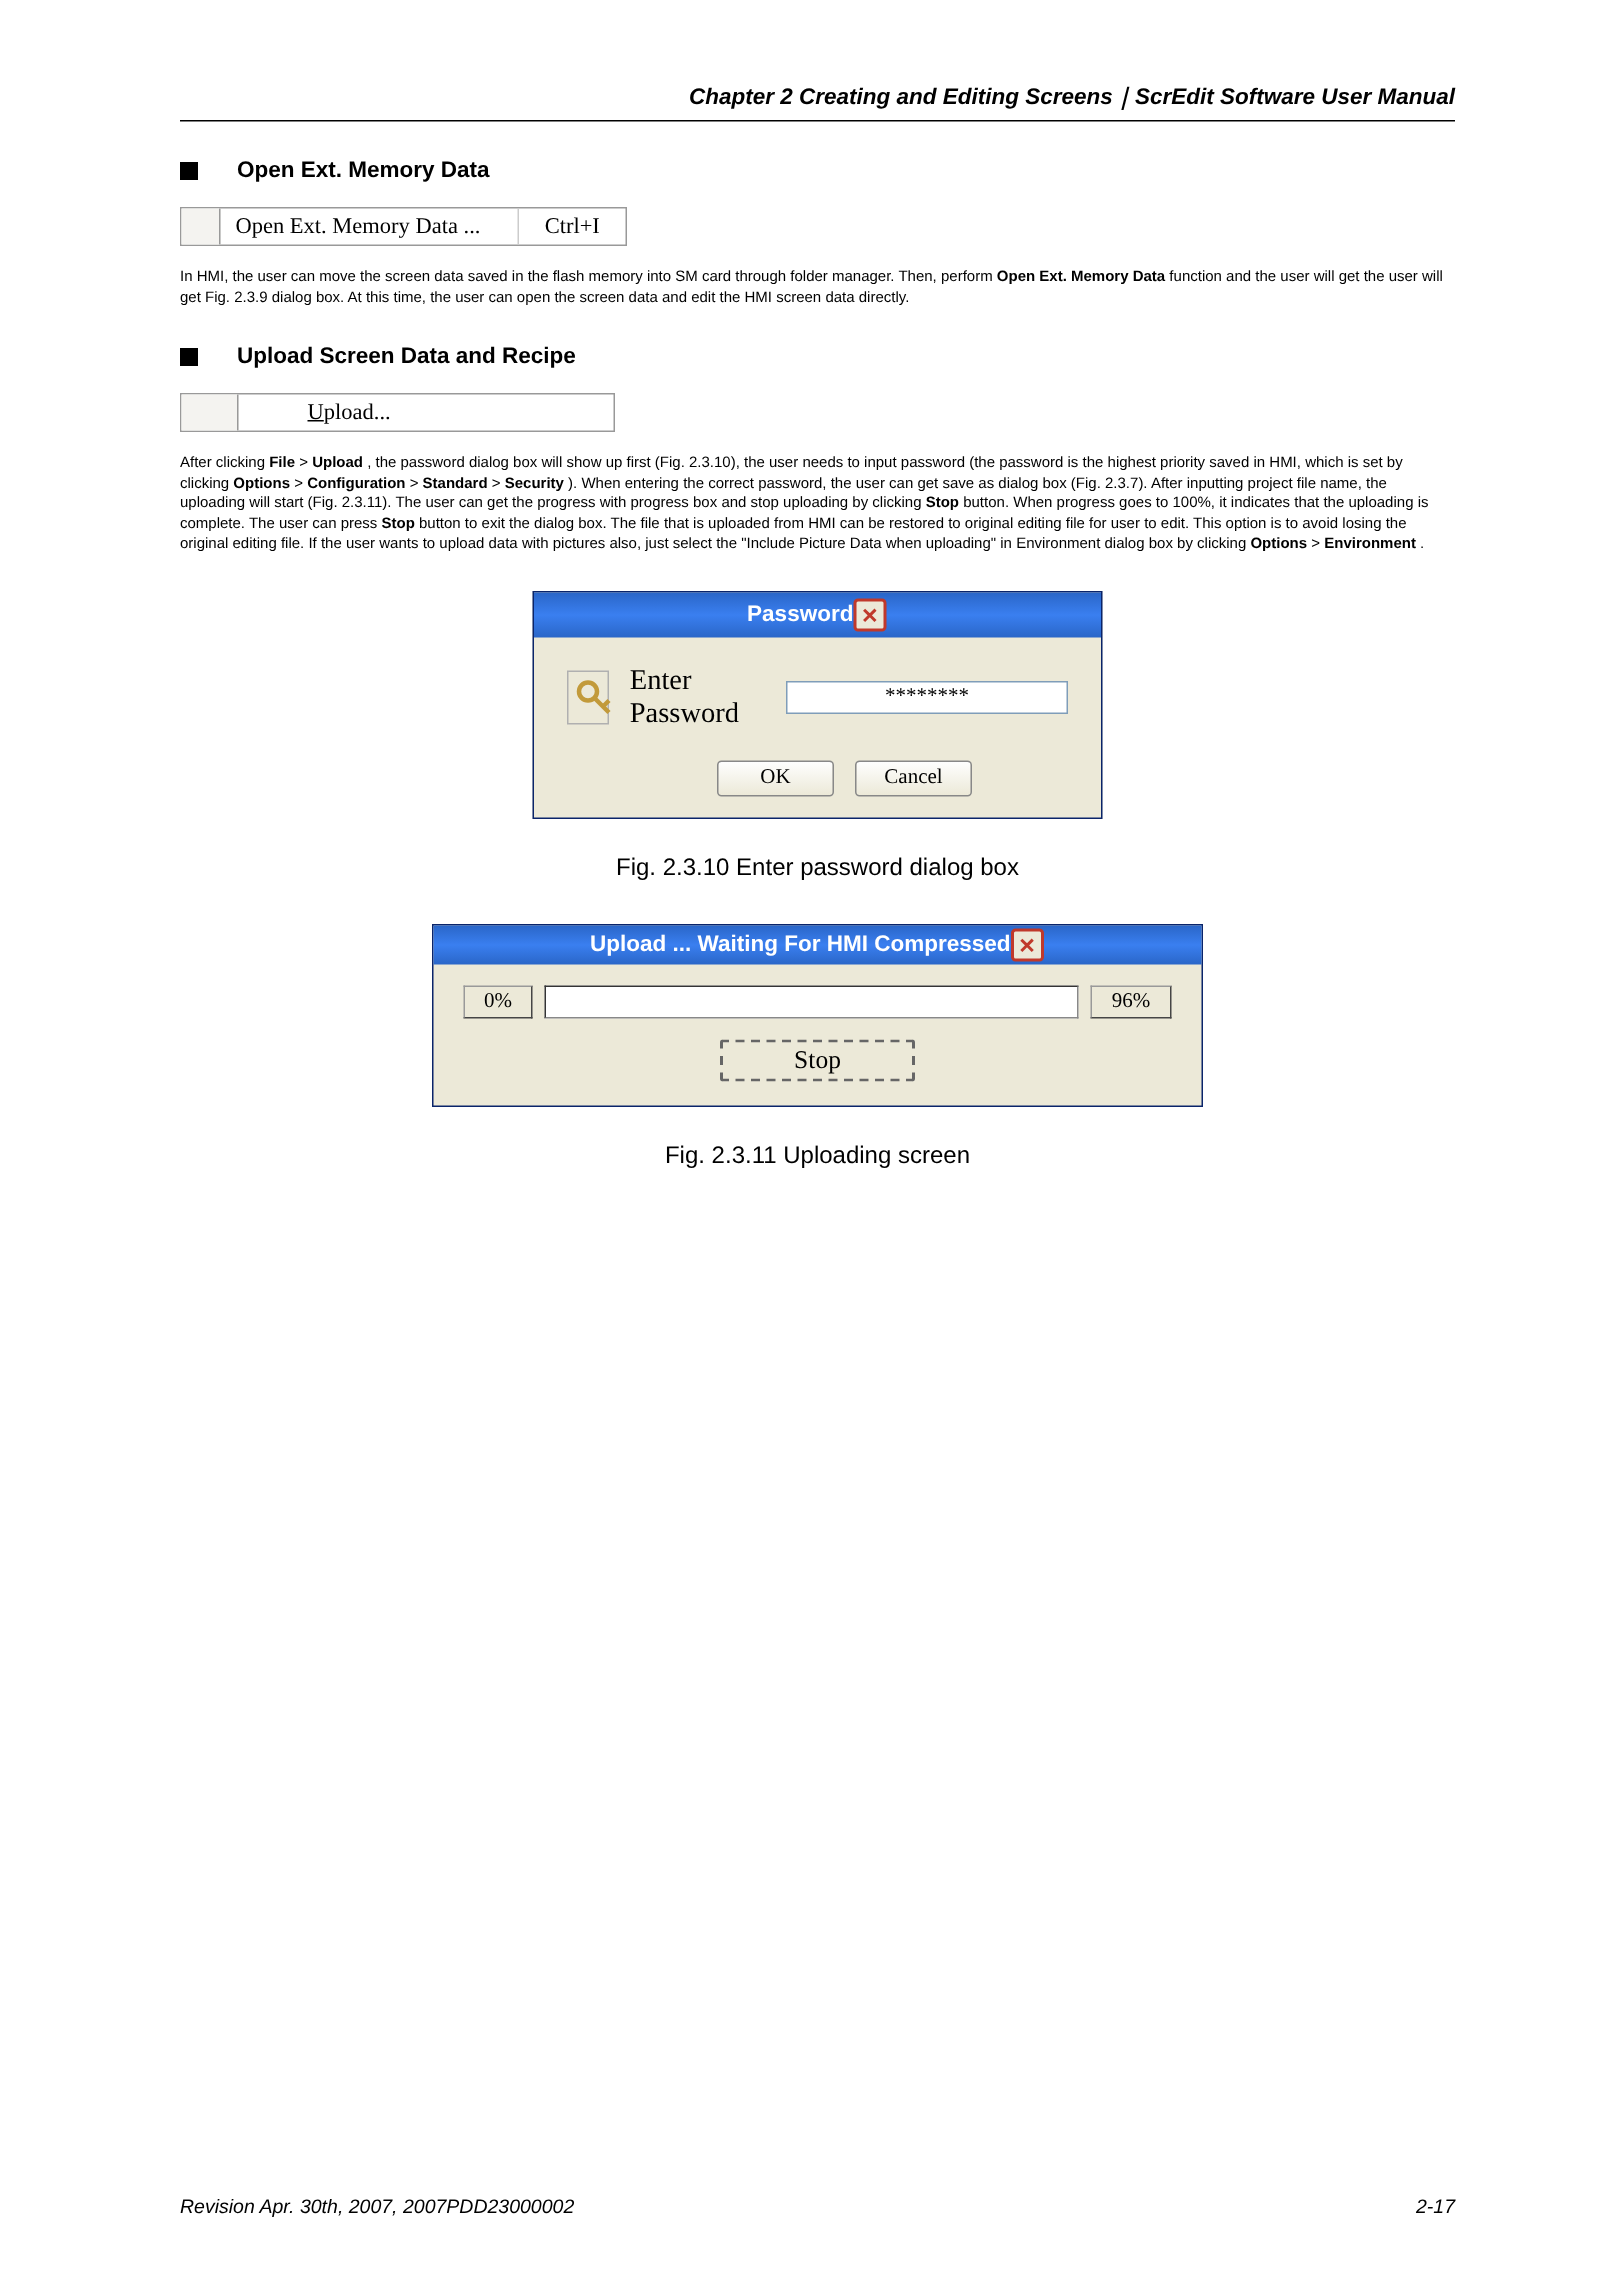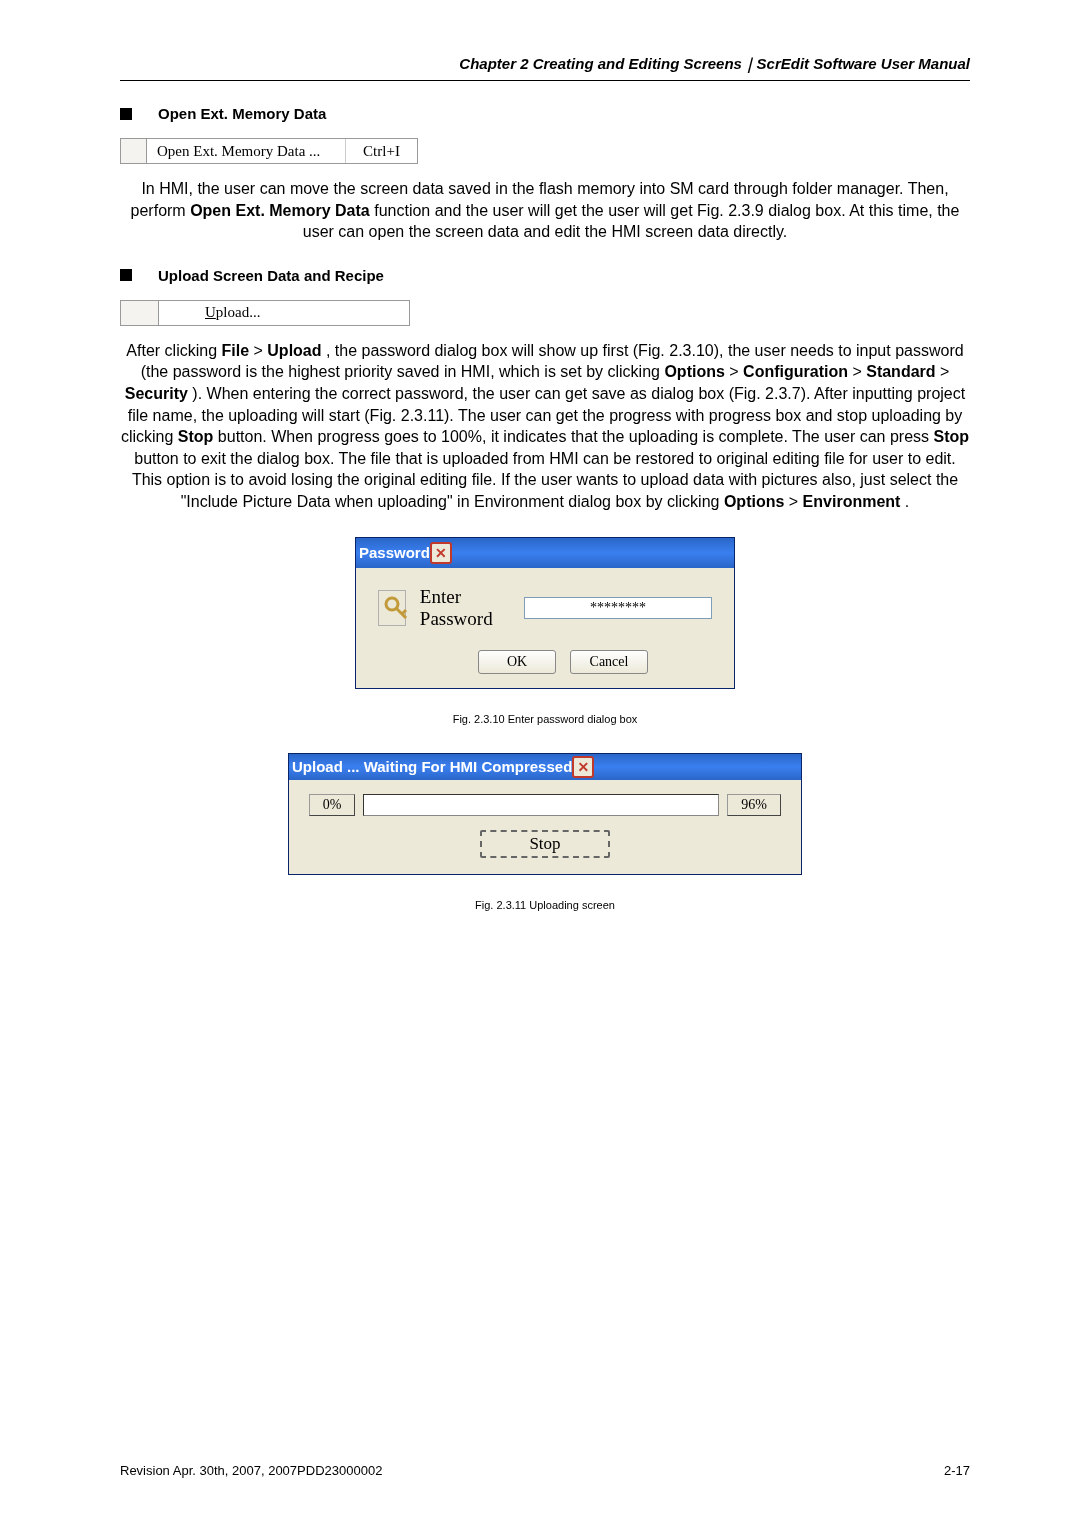--- a/index.html
+++ b/index.html
@@ -72,38 +72,37 @@
       background: #f4f3f0;
       border-right: 1px solid #999;
     }
     .upl-row .label {
       flex: 1; padding-left: 12px;
     }
     .underline-first::first-letter { text-decoration: underline; }
 
     
     .para {
-      font-size: 16px;
+      font-size: 10px;
       line-height: 1.35;
       margin-bottom: 8px;
-      text-align: center;
     }
     .para b { font-weight: bold; }
 
     
     .pwd-dialog {
       width: 380px;
       margin: 24px auto 12px auto;
       border: 1.5px solid #0a246a;
       background: #ece9d8;
     }
     .dlg-titlebar {
       height: 30px;
       background: linear-gradient(to bottom,#2a66c8 0%,#3a7ff0 50%,#2a66c8 100%);
-      display: flex; align-items: center; justify-content: flex-start;
+      display: flex; align-items: center; justify-content: center;
       padding-left: 3px; padding-right: 4px;
     }
     .dlg-title {
       color: #fff; font-weight: bold; font-size: 15px;
       font-family: Arial;
     }
     .dlg-close {
       width: 22px; height: 22px;
       background: #ece9d8;
       border: 2px solid #c0392b;
@@ -139,21 +138,21 @@
       min-width: 78px; height: 24px;
       border: 1px solid #888; border-radius: 3px;
       background: linear-gradient(#fefefe,#ece9d8);
       font-family: "Times New Roman", serif;
       font-size: 14px;
       display:flex; align-items:center; justify-content:center;
       cursor: pointer;
     }
     .fig-caption {
       text-align: center;
-      font-size: 11px;
+      font-size: 16px;
       margin: 24px 0 28px 0;
     }
 
     
     .upl-dialog {
       width: 514px;
       margin: 6px auto 12px auto;
       border: 1.5px solid #0a246a;
       background: #ece9d8;
     }
@@ -180,20 +179,21 @@
       cursor: pointer;
     }
 
     
     .footer {
       position: absolute;
       left: 120px; right: 110px;
       bottom: 50px;
       display:flex; justify-content:space-between;
       font-size: 13px;
+      font-style: italic;
     }
   </style>
 </head>
 <body>
 
 <div class="chapter-header">Chapter 2  Creating and Editing Screens｜ScrEdit Software User Manual</div>
 
 <div class="section-line">
   <div class="bullet"></div>
   <div class="title">Open Ext. Memory Data</div>

